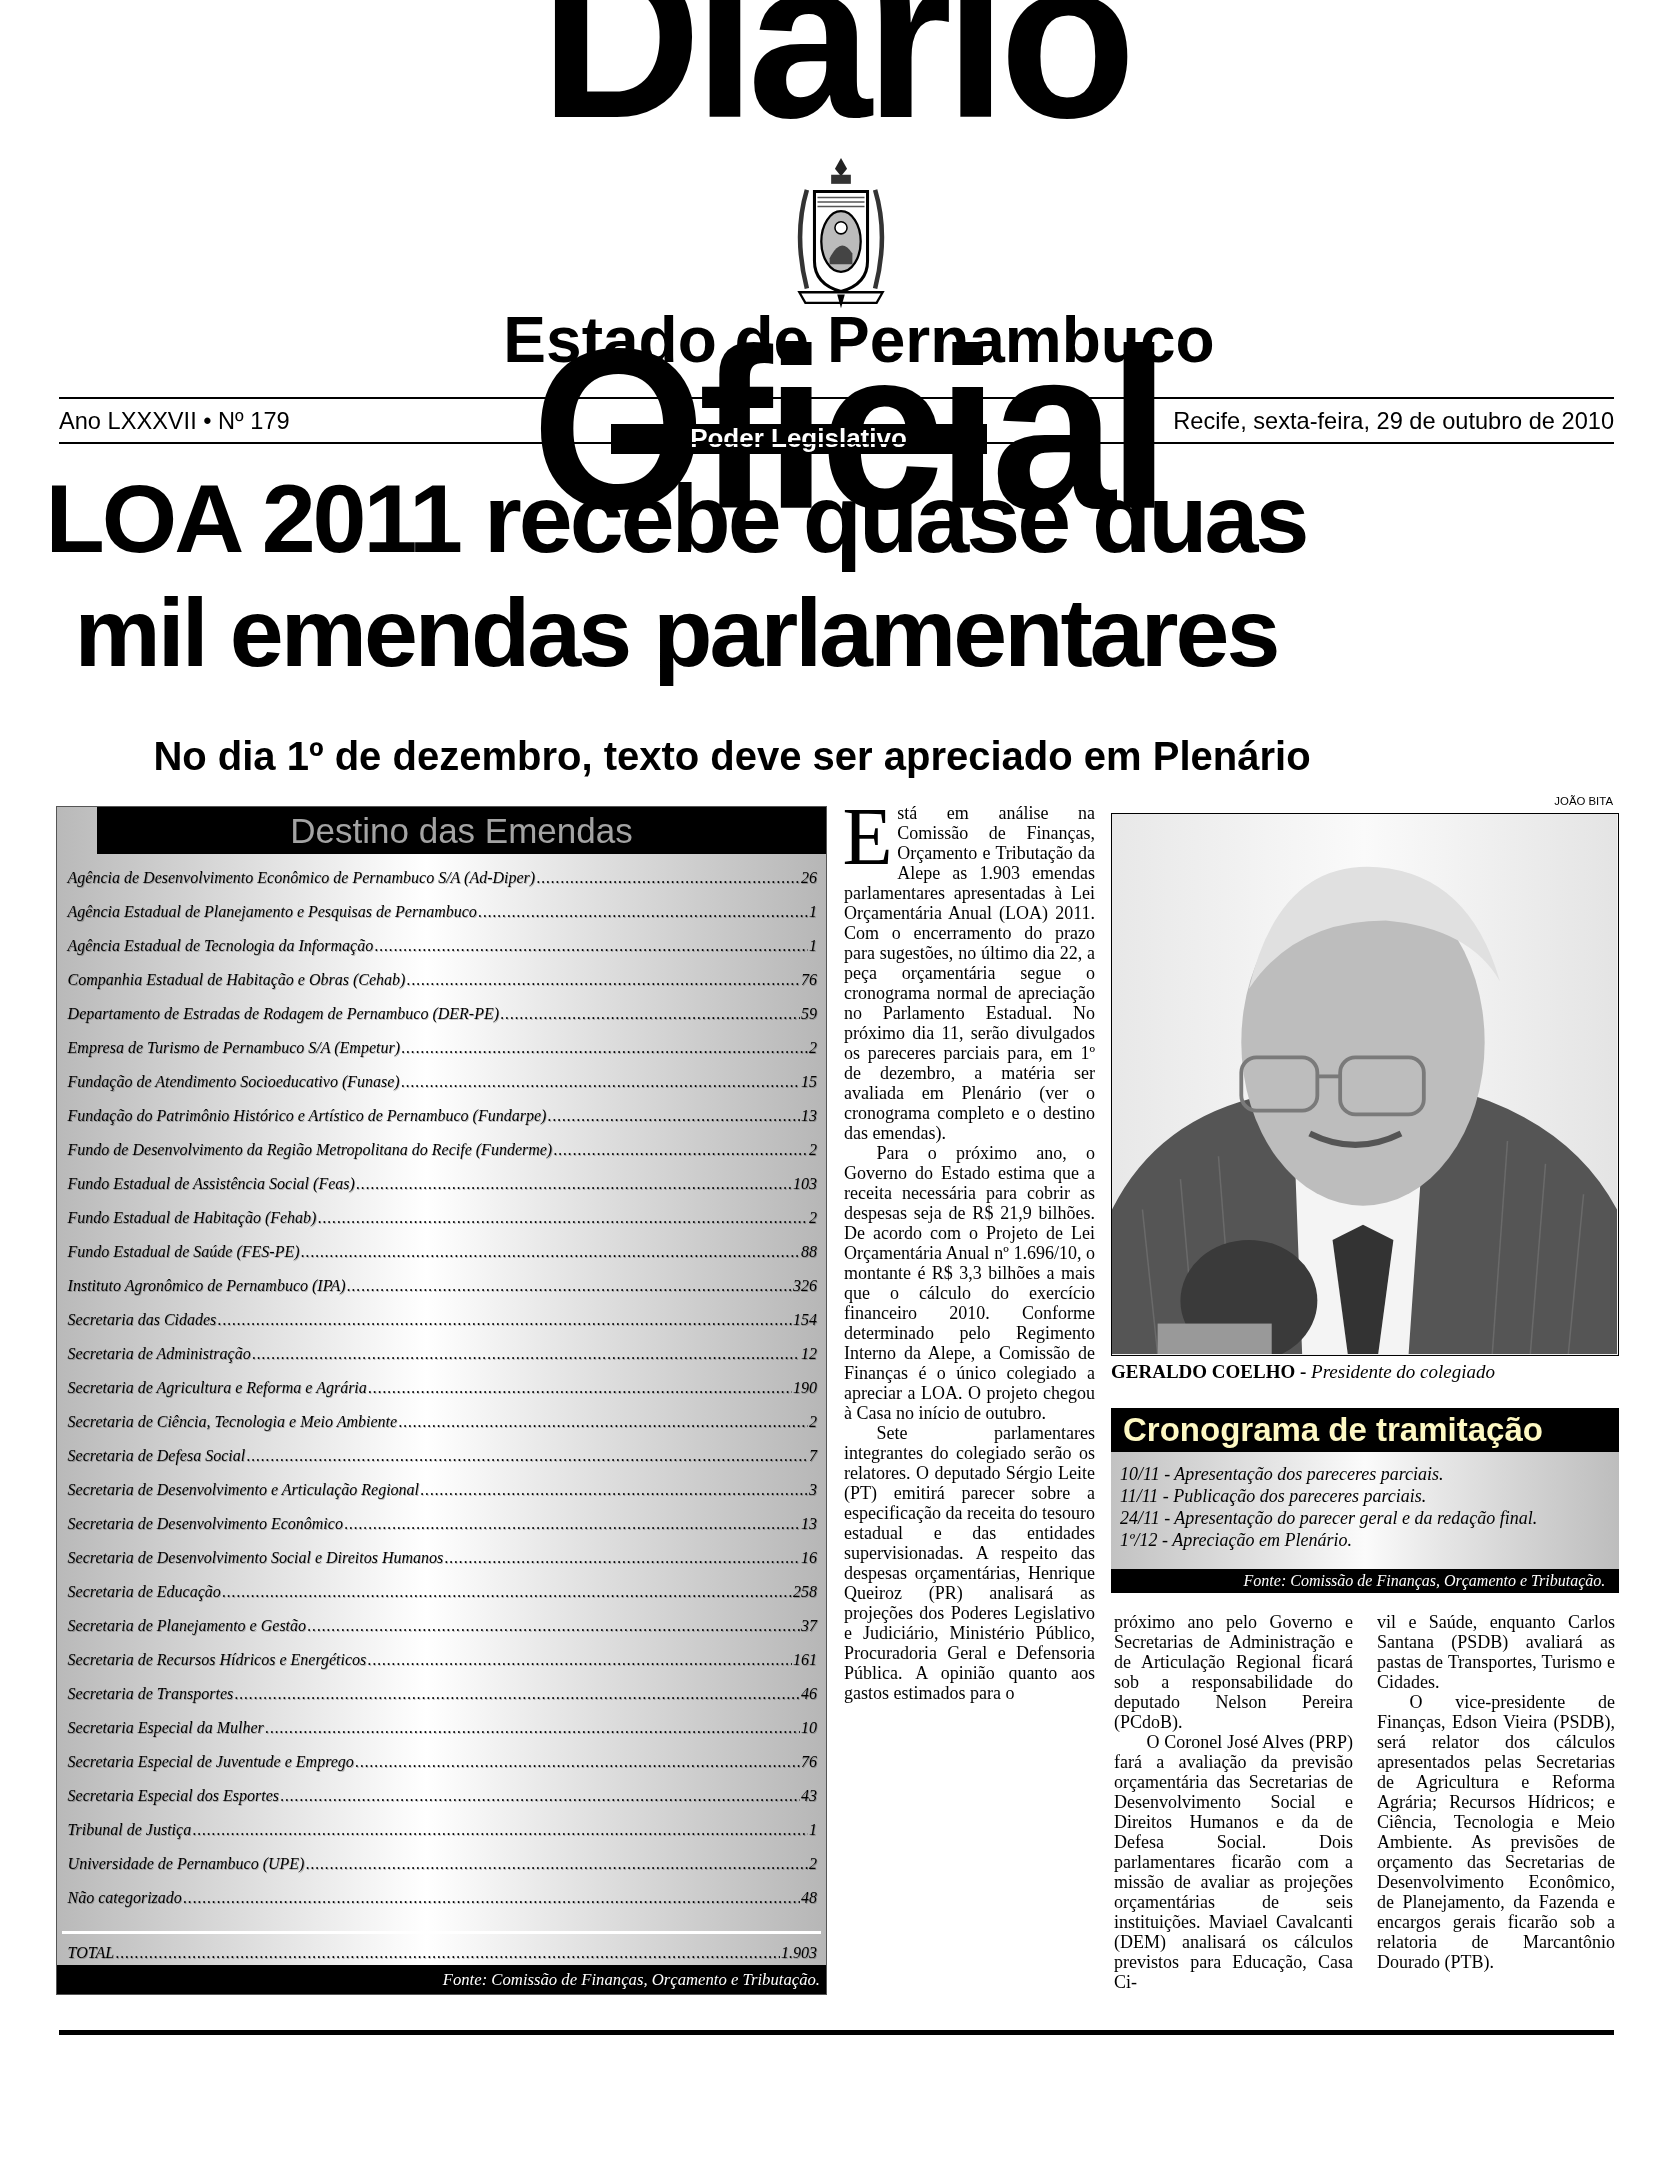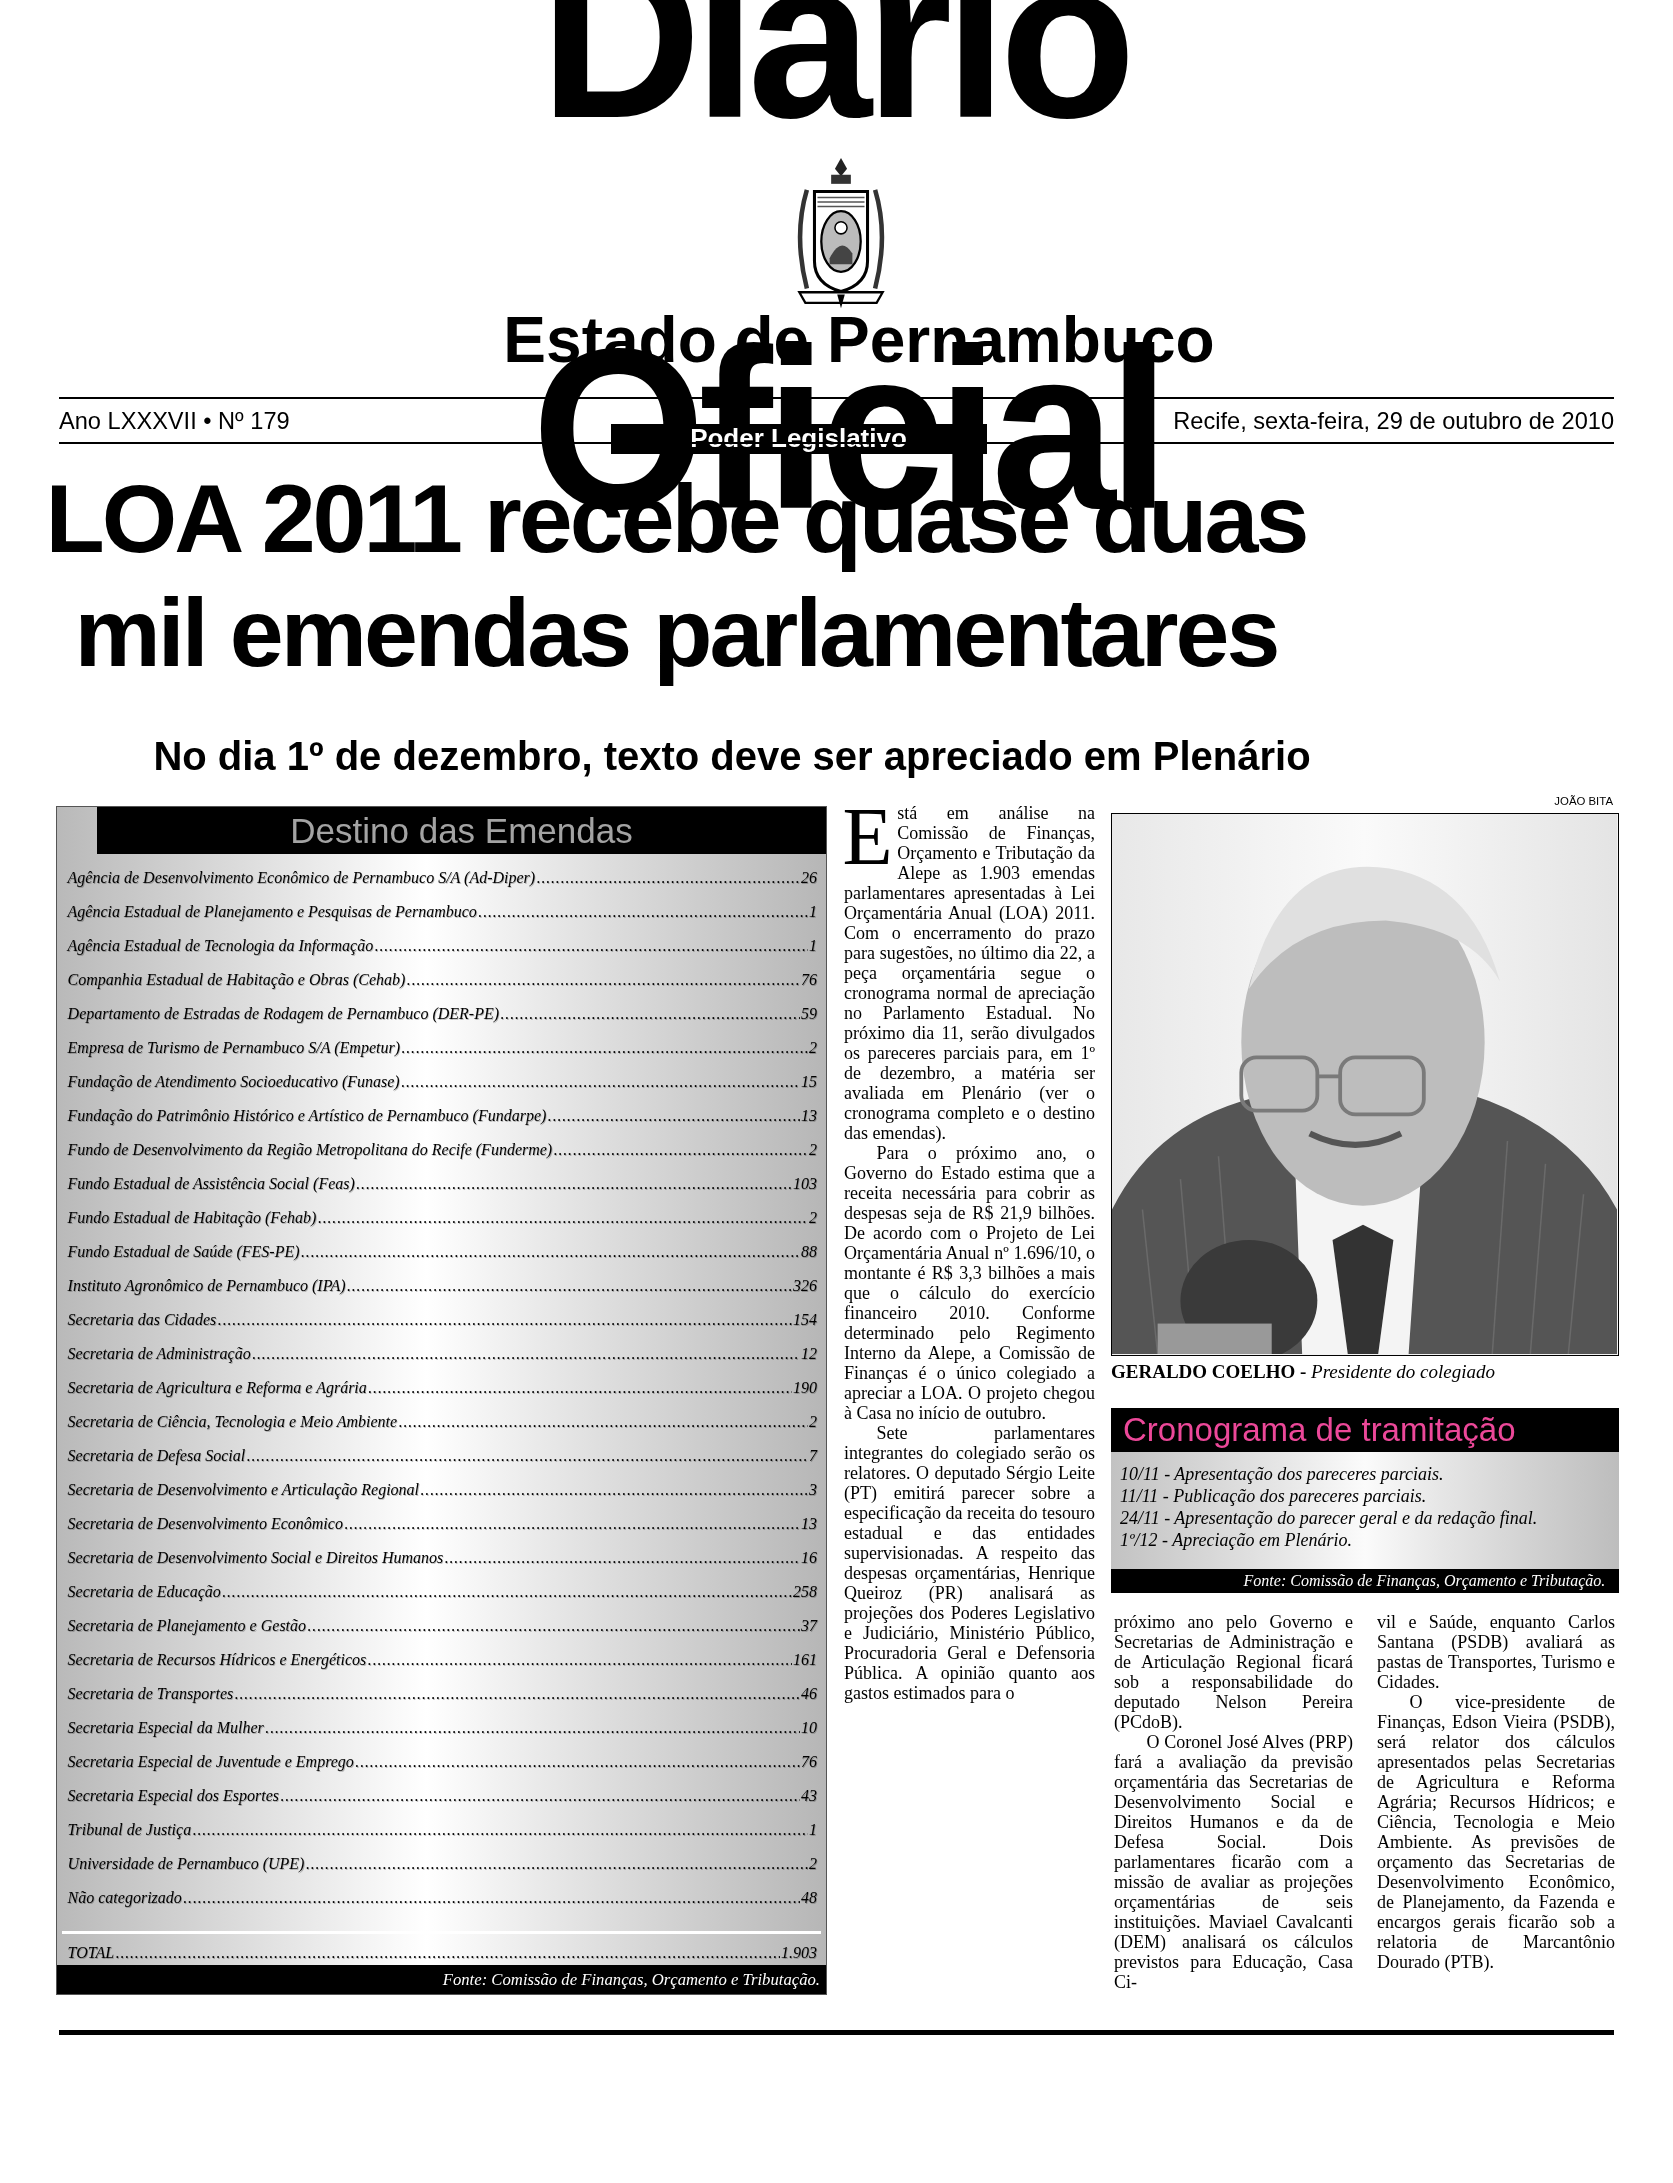--- a/index.html
+++ b/index.html
@@ -105,22 +105,22 @@
   }
   .caption .name { font-weight: 700; }
   .caption .role { font-style: italic; }
 
   
   .crono {
     position: absolute; left: 1111px; top: 1408px; width: 508px; height: 185px;
     background: linear-gradient(90deg, #c2c2c2 0%, #e8e8e8 35%, #fbfbfb 50%, #e6e6e6 65%, #bdbdbd 100%);
   }
   .crono-head {
-    background: #000; color: #ec4899; height: 44px; line-height: 44px; padding-left: 12px;
-    font-family: "Liberation Sans", sans-serif; font-size: 33px;
+    background: #000; color: #fef9c3; height: 44px; line-height: 44px; padding-left: 12px;
+    font-family: "Liberation Sans", sans-serif; font-size: 33px; font-weight: bold;
   }
   .crono-list { list-style: none; padding: 10.6px 0 0 9px; }
   .crono-item { font-style: italic; font-size: 18px; line-height: 22px; font-family: "Liberation Serif", serif; }
   .crono-source {
     position: absolute; left: 0; right: 0; bottom: 0; height: 24px; background: #000; color: #fff;
     text-align: right; padding-right: 13.7px; line-height: 24px; font-style: italic; font-size: 16px;
   }
 </style>
 </head>
 <body>

